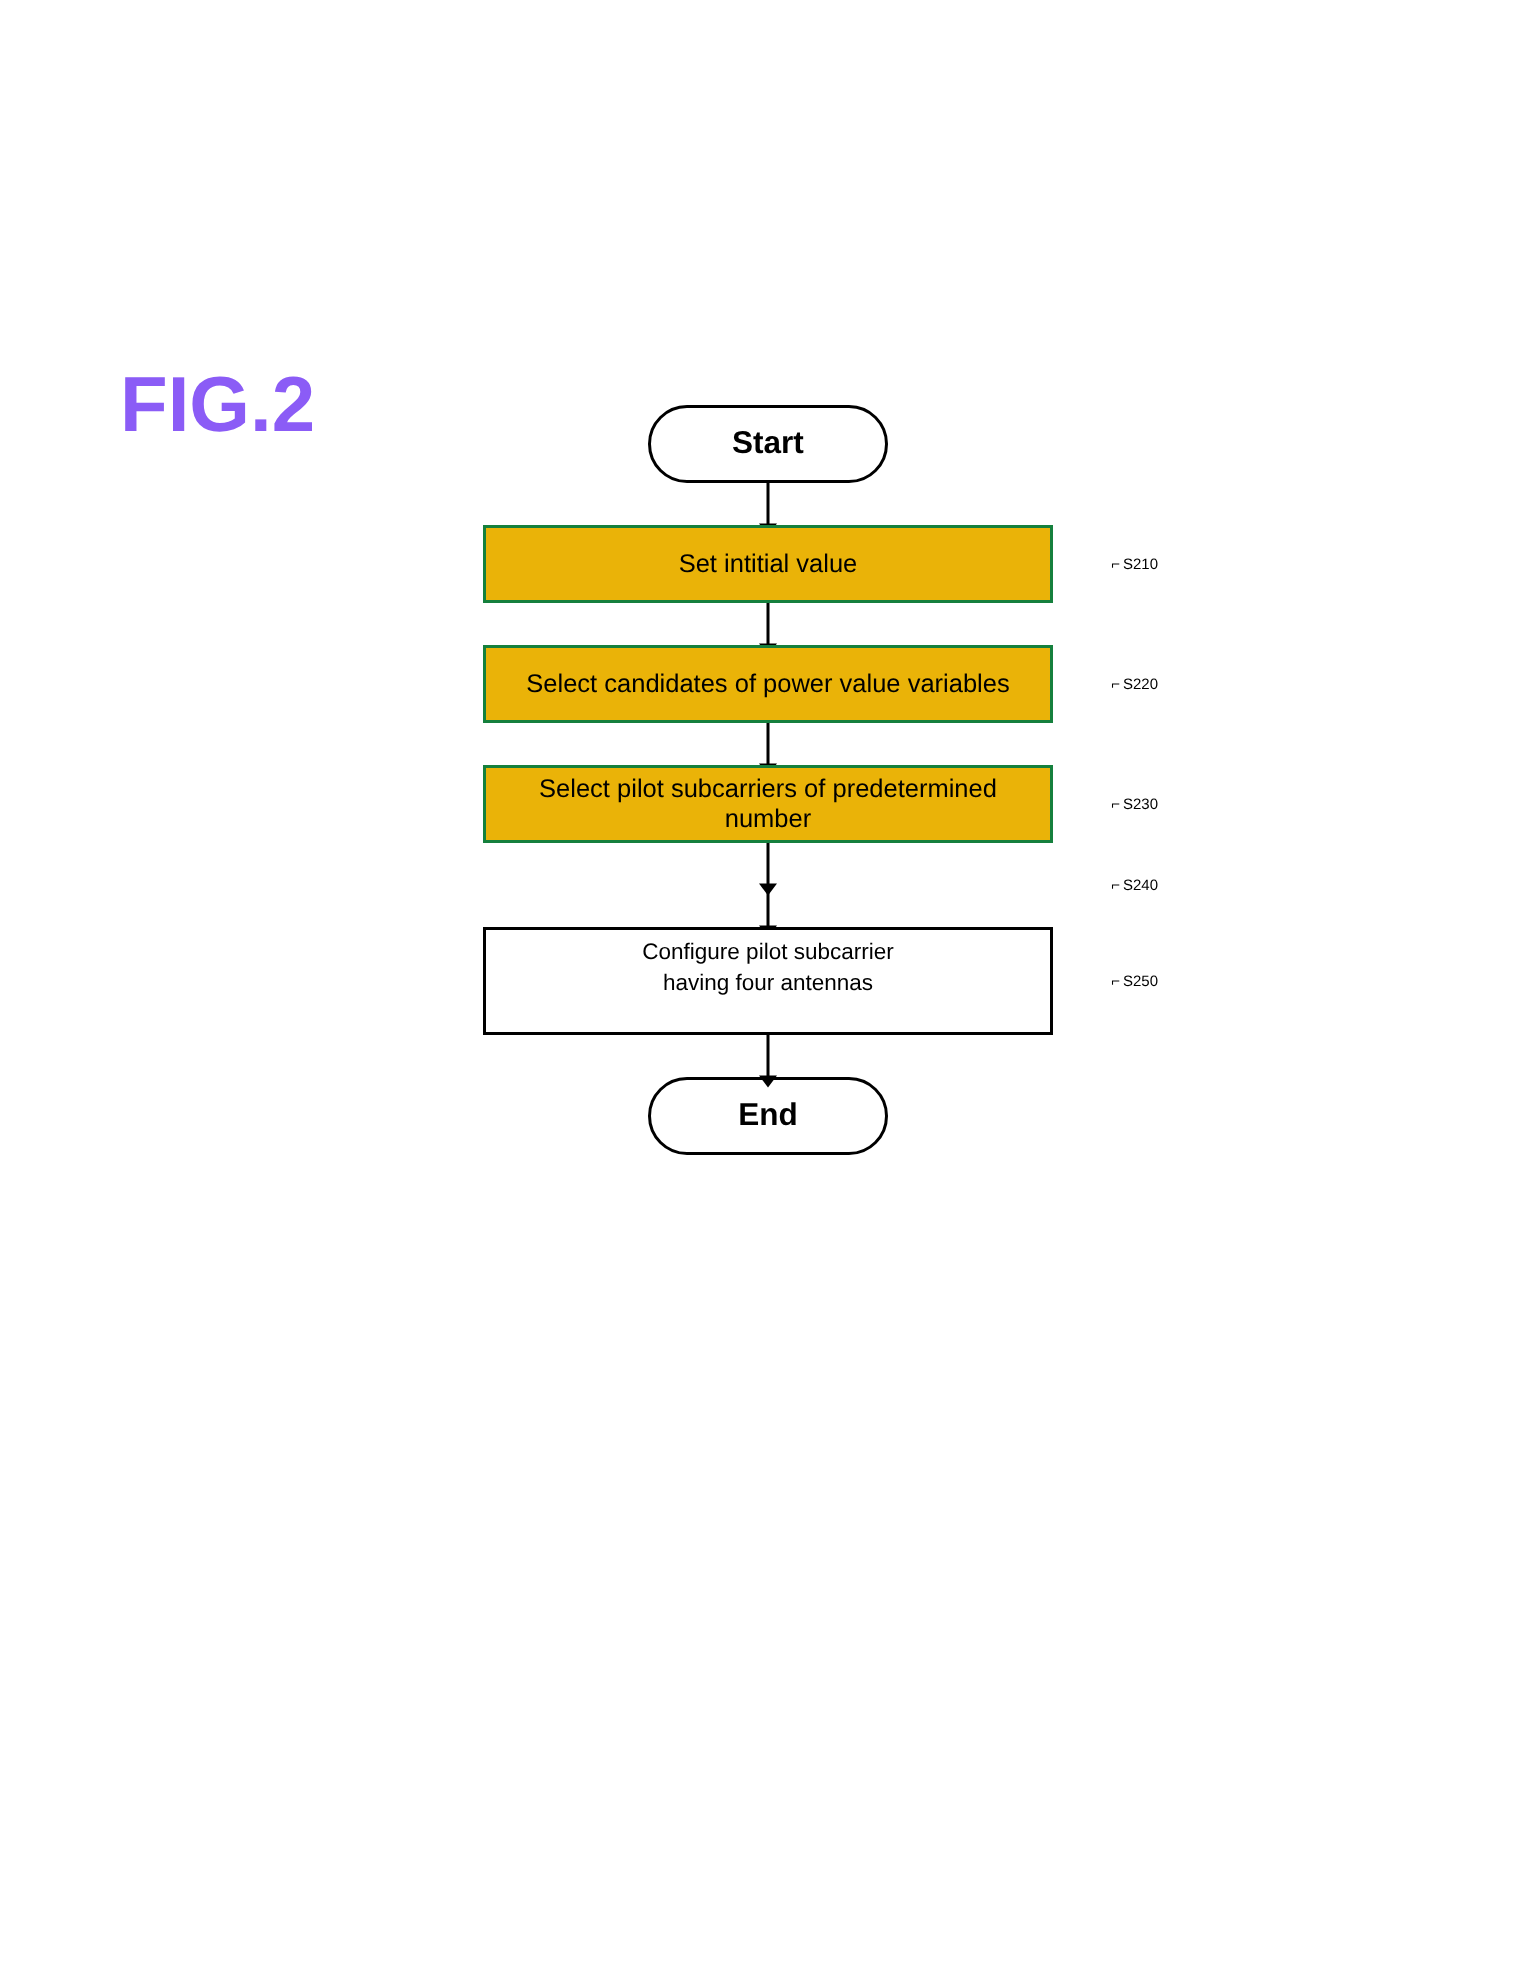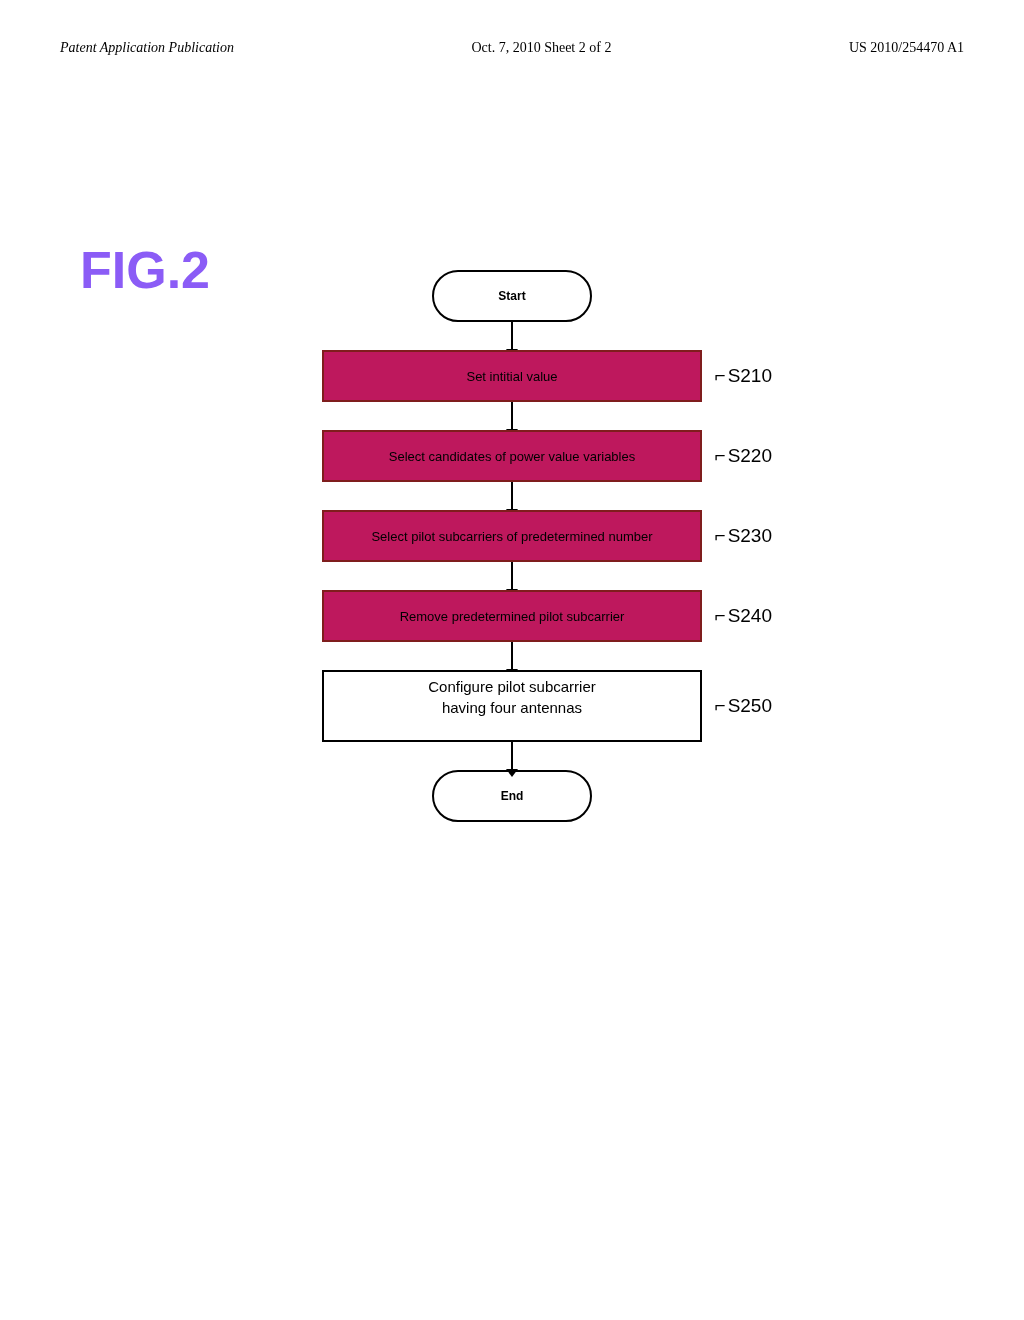--- a/index.html
+++ b/index.html
@@ -74,36 +74,36 @@
     
     .oval {
       width: 160px;
       height: 52px;
       border: 2px solid #000;
       border-radius: 26px;
       display: flex;
       align-items: center;
       justify-content: center;
       background: #fff;
-      font-size: 12px;
+      font-size: 21px;
       font-weight: bold;
       font-family: Arial, sans-serif;
       text-align: center;
     }
 
     
     .rect-box {
       width: 380px;
       height: 52px;
-      border: 2px solid #7f1d1d;
-      display: flex;
-      align-items: center;
-      justify-content: center;
-      background: #be185d;
-      font-size: 13px;
+      border: 2px solid #15803d;
+      display: flex;
+      align-items: center;
+      justify-content: center;
+      background: #eab308;
+      font-size: 17px;
       font-family: Arial, sans-serif;
       text-align: center;
       padding: 4px 8px;
     }
 
     .rect-box-tall {
       width: 380px;
       height: 72px;
       border: 2px solid #000;
       display: flex;
@@ -140,21 +140,21 @@
       display: flex;
       align-items: center;
       position: relative;
       width: 560px;
       justify-content: center;
     }
 
     .step-label {
       position: absolute;
       right: 20px;
-      font-size: 19px;
+      font-size: 10px;
       font-family: Arial, sans-serif;
       color: #000;
       white-space: nowrap;
     }
 
     .step-label::before {
       content: '⌐';
       margin-right: 2px;
     }
 
@@ -163,25 +163,20 @@
       align-items: center;
       justify-content: center;
       width: 560px;
     }
   </style>
 </head>
 <body>
 
 <div class="page">
 
-  <div class="header">
-    <span class="header-left">Patent Application Publication</span>
-    <span class="header-center">Oct. 7, 2010   Sheet 2 of 2</span>
-    <span class="header-right">US 2010/254470 A1</span>
-  </div>
 
   <div class="fig-label">FIG.2</div>
 
   <div class="flowchart">
 
     <div class="oval-row">
       <div class="oval">
         <span>Start</span>
       </div>
     </div>
@@ -209,23 +204,20 @@
     <div class="step-row">
       <div class="rect-box">
         <span>Select pilot subcarriers of predetermined number</span>
       </div>
       <div class="step-label">S230</div>
     </div>
 
     <div class="arrow-down"></div>
 
     <div class="step-row">
-      <div class="rect-box">
-        <span>Remove predetermined pilot subcarrier</span>
-      </div>
       <div class="step-label">S240</div>
     </div>
 
     <div class="arrow-down"></div>
 
     <div class="step-row">
       <div class="rect-box-tall">
         <span>Configure pilot subcarrier<br>having four antennas</span>
       </div>
       <div class="step-label">S250</div>

